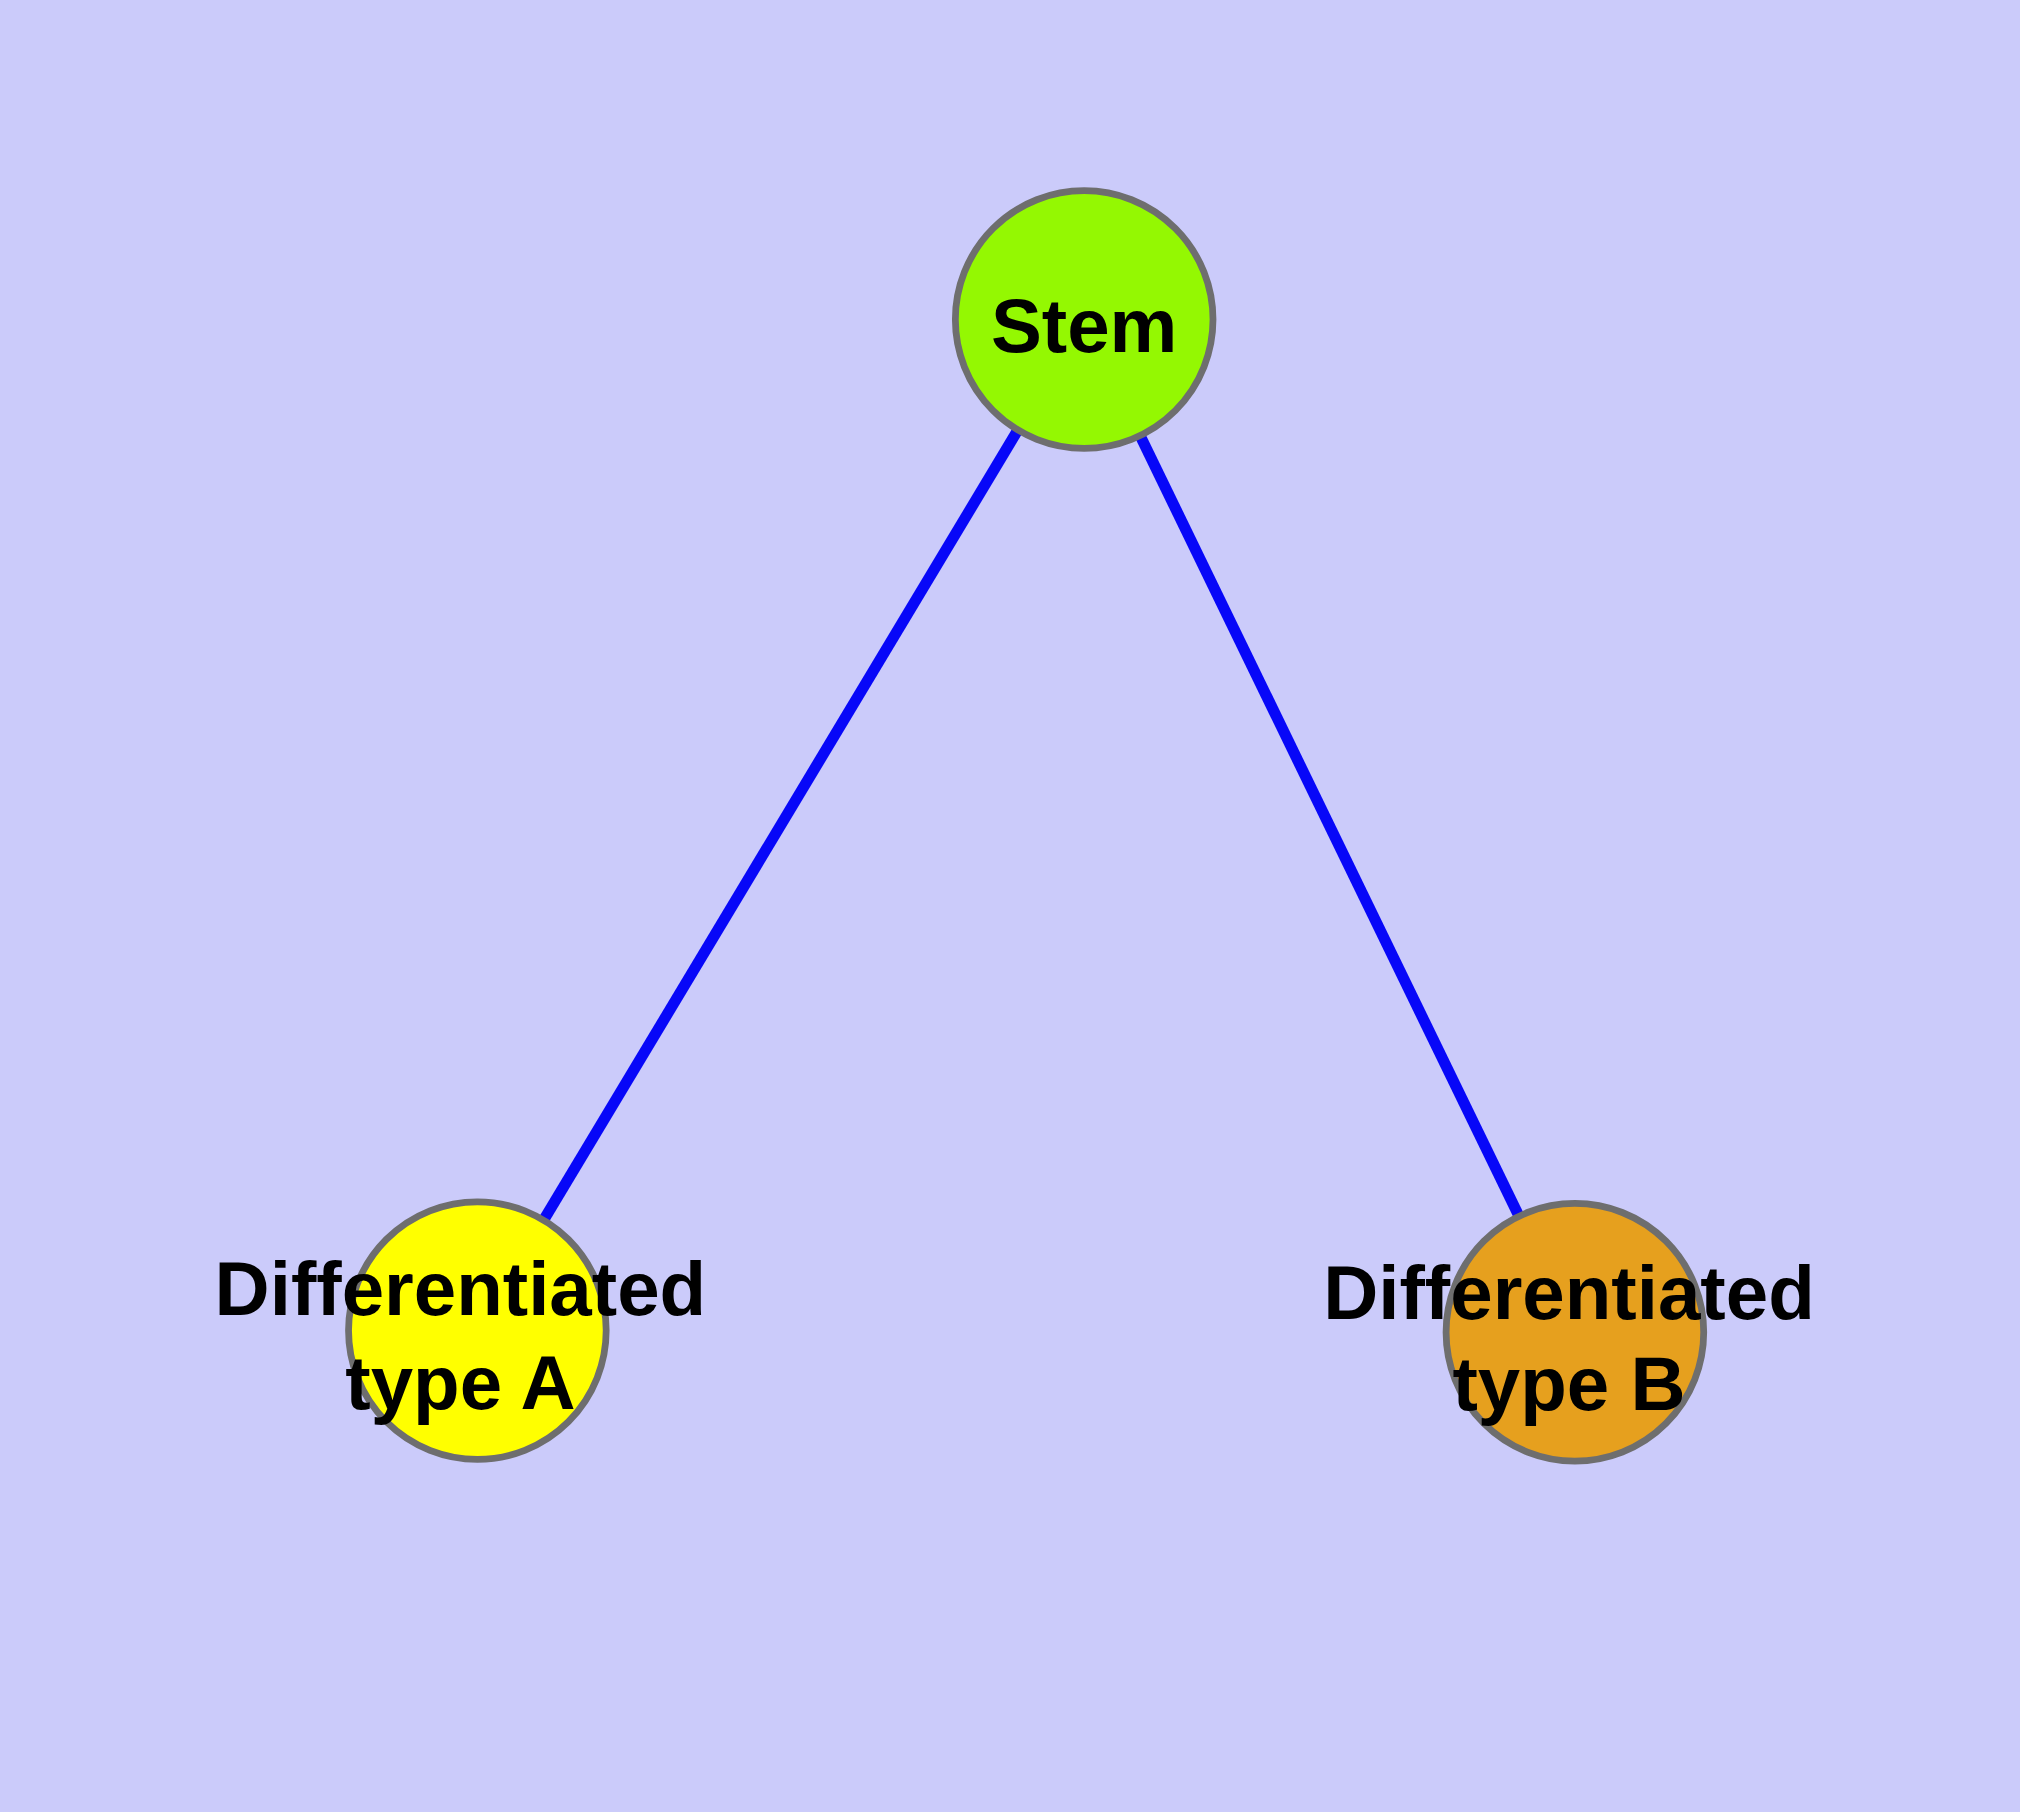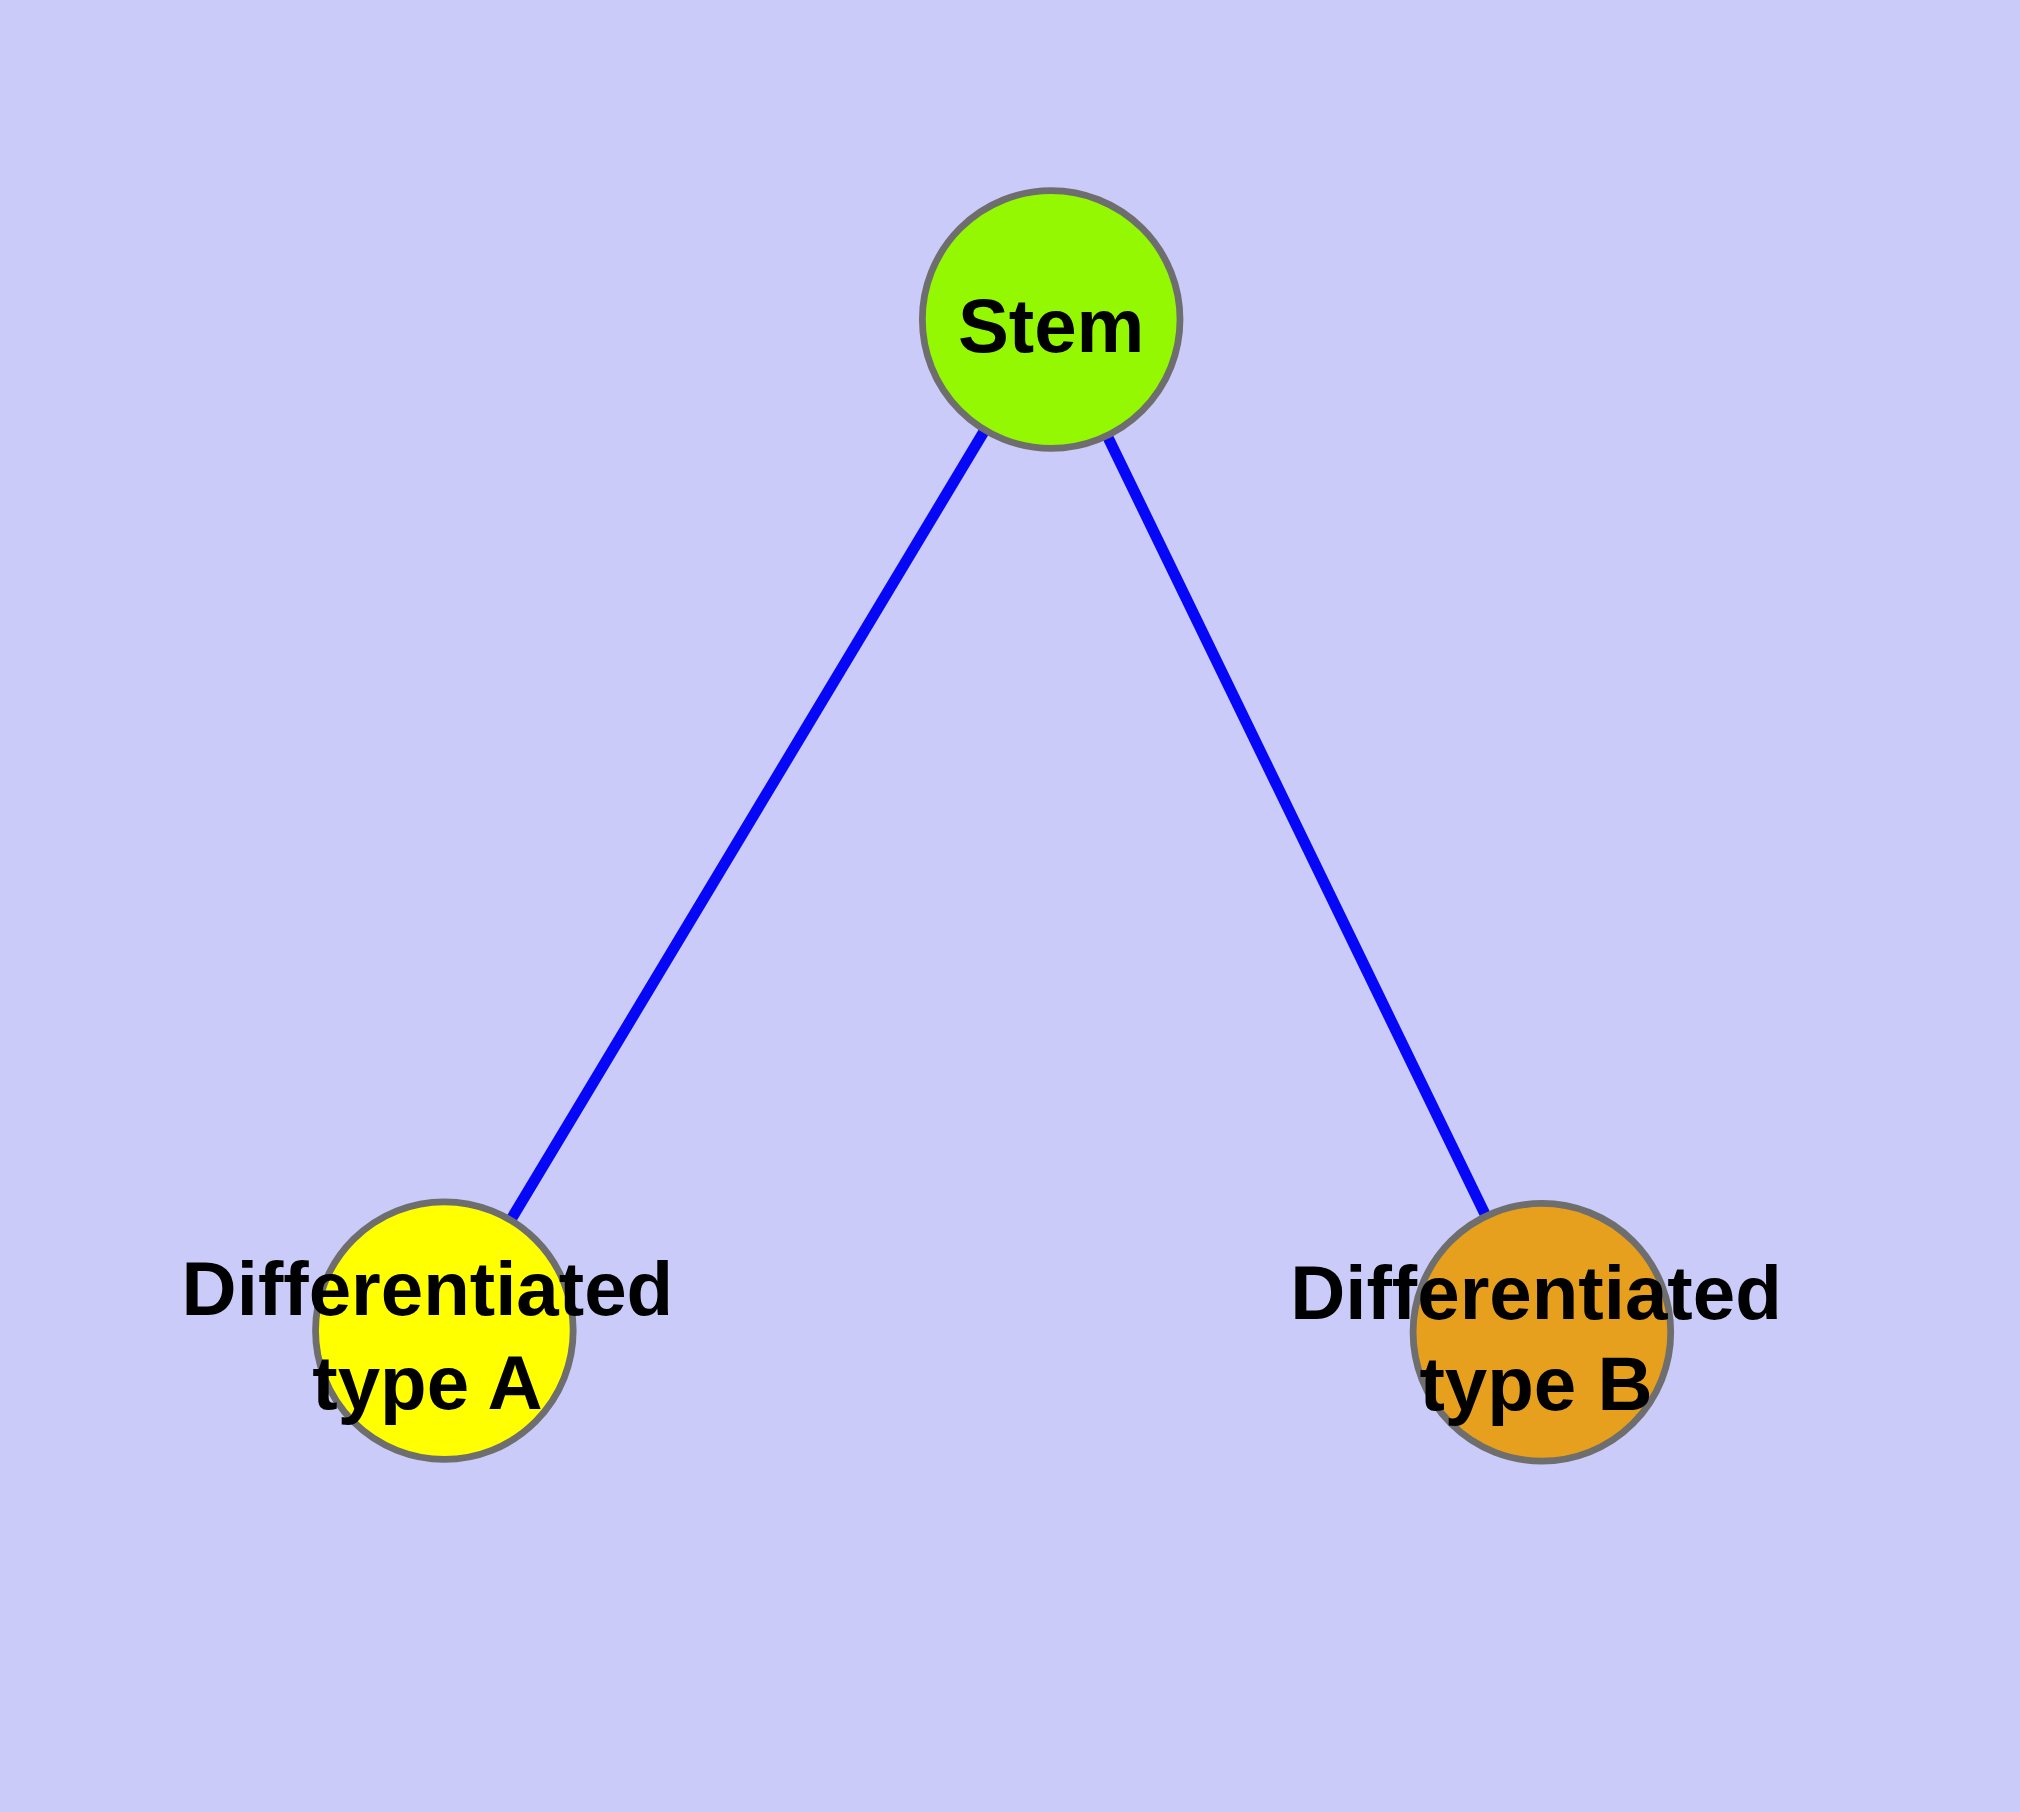--- a/index.html
+++ b/index.html
@@ -7,20 +7,21 @@
     padding: 0;
     width: 2021px;
     height: 1812px;
     overflow: hidden;
     background: #CBCBFA;
   }
   .diagram-wrap {
     position: relative;
     width: 1951px;
     height: 1812px;
+    margin-left: 33px;
   }
   svg {
     display: block;
     width: 2021px;
     height: 1812px;
   }
   .node-circle {
     stroke-width: 8px;
   }
   .edge-line {

